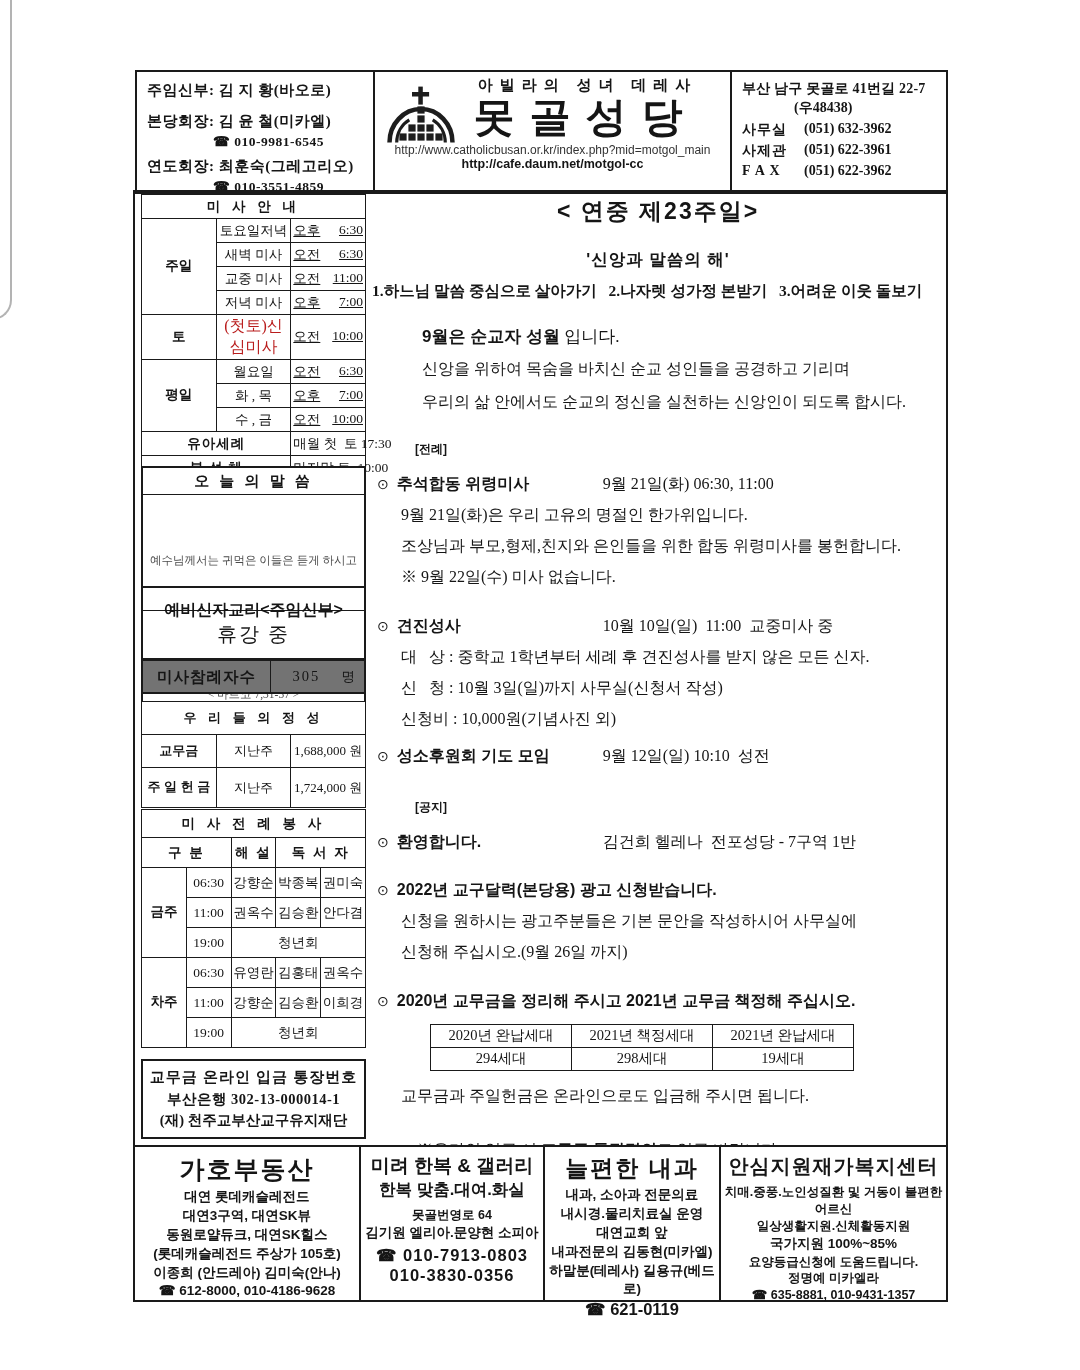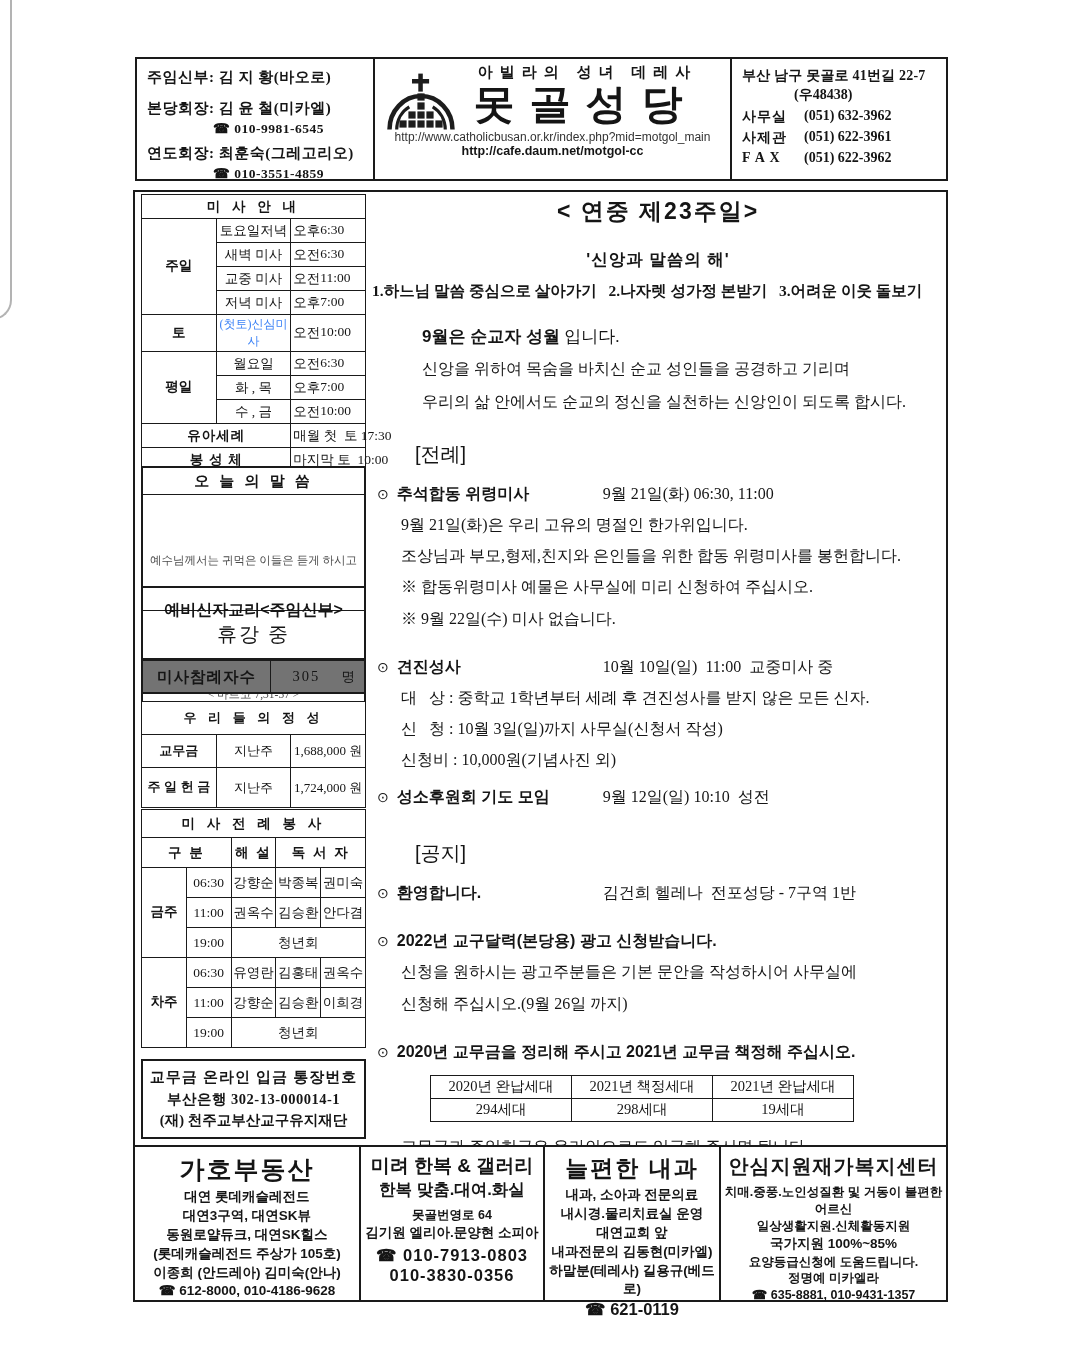--- a/index.html
+++ b/index.html
@@ -8,21 +8,21 @@
          font-family:"Liberation Serif", serif; color:#151515; }
   .abs { position:absolute; }
   .pre { white-space:pre-wrap; }
 
   
   .card-edge { position:absolute; left:-26px; top:-14px; width:38px; height:334px;
     border-right:2px solid #b3b3b3; border-bottom:2px solid #b3b3b3;
     border-radius:0 0 20px 0; }
 
   
-  .hbox { position:absolute; top:57px; height:124px; border:2px solid #1a1a1a; background:#fff; }
+  .hbox { position:absolute; top:70px; height:124px; border:2px solid #1a1a1a; background:#fff; }
   .clergy { left:135px; width:240px; padding:9px 8px 0 10px; font-weight:bold; font-size:15px; }
   .clergy .row { margin-bottom:2px; letter-spacing:0.5px; }
   .clergy .row1 { margin-bottom:12px; }
   .clergy .ph { padding-left:66px; font-size:13.5px; letter-spacing:0.5px; }
   .logo-box { left:373px; width:359px; text-align:center; }
   .logo-svg { position:absolute; left:10px; top:14px; }
   .logo-sub { margin-top:4px; padding-left:70px; font-size:15px; font-weight:bold; letter-spacing:7px; }
   .logo-title { padding-left:66px; font-size:41px; font-weight:bold; letter-spacing:15px;
     font-family:"Liberation Sans", sans-serif; line-height:1.1; }
   .logo-url1 { margin-top:3px; font-size:12px; color:#333; font-family:"Liberation Sans", sans-serif; }
@@ -39,21 +39,21 @@
   
   .side { left:141px; width:225px; }
   table.stb { border-collapse:collapse; width:225px; table-layout:fixed; background:#fff; }
   table.stb td { border:1.6px solid #1a1a1a; text-align:center; font-size:13.5px;
     padding:1px 2px; height:24px; }
   td.t-title { font-family:"Liberation Sans", sans-serif; font-weight:bold; font-size:15px;
     letter-spacing:4px; height:25px; }
   td.grp { font-family:"Liberation Sans", sans-serif; font-weight:bold; font-size:14px;
     line-height:1.25; padding:0; }
   td.tm { padding:0 7px; }
-  td.tm .tmw { display:flex; justify-content:flex-start; }
+  td.tm .tmw { display:flex; justify-content:space-between;text-decoration:underline; }
   .w-grp { width:25px; } .w-nm { width:102px; }
   td.ex-l { font-family:"Liberation Sans", sans-serif; font-weight:bold; font-size:14px; letter-spacing:1px; }
   td.ex-v { font-size:13px; white-space:pre; }
 
   .word-box { border:2px solid #1a1a1a; background:#fff; }
   .word-title { border-bottom:1.6px solid #1a1a1a; text-align:center; height:27px;
     font-family:"Liberation Sans", sans-serif; font-weight:bold; font-size:15px;
     letter-spacing:3px; padding-top:4px; }
   .word-body { padding:9px 2px; text-align:center; font-size:11.5px; color:#4a4a4a;
     line-height:1.95; white-space:pre-wrap; }
@@ -91,21 +91,21 @@
   .main { left:372px; top:196px; width:572px; }
   .m-title { text-align:center; font-family:"Liberation Sans", sans-serif; font-weight:bold;
     font-size:23px; letter-spacing:2px; }
   .m-theme { text-align:center; font-family:"Liberation Sans", sans-serif; font-weight:bold;
     font-size:16.5px; margin-top:22px; letter-spacing:1px; }
   .m-goals { margin-top:10px; font-size:15.5px; font-weight:600; white-space:pre-wrap; }
   .m-sept { margin-top:23px; padding-left:50px; }
   .m-sept .sb { font-family:"Liberation Sans", sans-serif; font-weight:bold; font-size:17px; }
   .m-sept .sr { font-size:17px; }
   .m-sept-line { padding-left:50px; margin-top:9px; font-size:16px; line-height:1.5; }
-  .sec-hdr { margin-top:27px; font-family:"Liberation Sans", sans-serif; font-weight:normal; font-size:20px;padding-left:43px; }
+  .sec-hdr { margin-top:27px; font-family:"Liberation Sans", sans-serif; font-weight:bold; font-size:12px;padding-left:43px; }
   .item { margin-top:16px; padding-left:5px; font-size:16px; }
   .item .bullet { font-size:14px; margin-right:8px; }
   .item .it { font-family:"Liberation Sans", sans-serif; font-weight:bold; font-size:16px;
     display:inline-block; }
   .item .w210 { min-width:206px; }
   .item .w86 { min-width:84px; }
   .item .iw { font-size:16px; white-space:pre-wrap; }
   .item-line { padding-left:29px; margin-top:8px; font-size:16px; line-height:1.45; white-space:pre-wrap; }
   .gap-lg { margin-top:27px; }
   .gap-xl { margin-top:32px; }
@@ -240,21 +240,21 @@
       <td>저녁 미사</td>
       <td class="tm">
             <span class="tmw">
               <span>오후</span>
               <span>7:00</span>
             </span>
           </td>
     </tr>
     <tr>
       <td class="grp">토</td>
-      <td style="font-size:12px;color:#3b82f6">(첫토)신심미사</td>
+      <td style="font-size:16px;color:#b91c1c">(첫토)신심미사</td>
       <td class="tm">
             <span class="tmw">
               <span>오전</span>
               <span>10:00</span>
             </span>
           </td>
     </tr>
     <tr>
       <td rowspan="3" class="grp">평일</td>
       <td>월요일</td>
@@ -403,21 +403,20 @@
   <div class="m-sept-line">신앙을 위하여 목숨을 바치신 순교 성인들을 공경하고 기리며</div>
   <div class="m-sept-line">우리의 삶 안에서도 순교의 정신을 실천하는 신앙인이 되도록 합시다.</div>
 
   <div class="sec-hdr">[전례]</div>
 
   <div class="item">
     <span class="bullet">⊙</span><span class="it w210">추석합동 위령미사</span><span class="iw">9월 21일(화) 06:30, 11:00</span>
   </div>
   <div class="item-line">9월 21일(화)은 우리 고유의 명절인 한가위입니다.</div>
   <div class="item-line">조상님과 부모,형제,친지와 은인들을 위한 합동 위령미사를 봉헌합니다.</div>
-  <div class="item-line">※ 합동위령미사 예물은 사무실에 미리 신청하여 주십시오.</div>
   <div class="item-line">※ 9월 22일(수) 미사 없습니다.</div>
 
   <div class="item gap-lg">
     <span class="bullet">⊙</span><span class="it w210">견진성사</span><span class="iw">10월 10일(일)  11:00  교중미사 중</span>
   </div>
   <div class="item-line">대   상 : 중학교 1학년부터 세례 후 견진성사를 받지 않은 모든 신자.</div>
   <div class="item-line">신   청 : 10월 3일(일)까지 사무실(신청서 작성)</div>
   <div class="item-line">신청비 : 10,000원(기념사진 외)</div>
 
   <div class="item">

